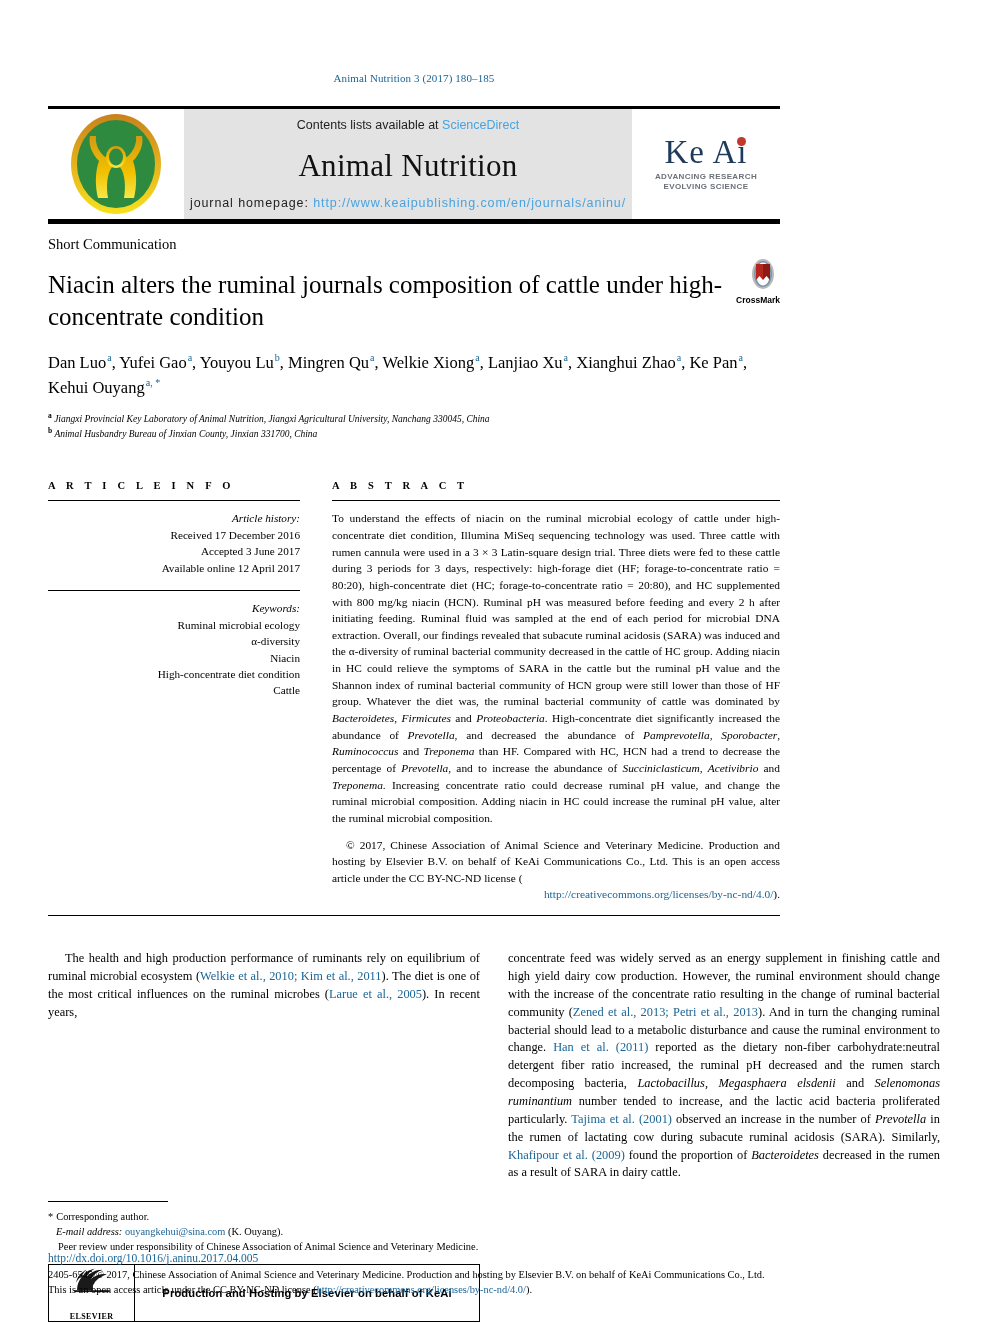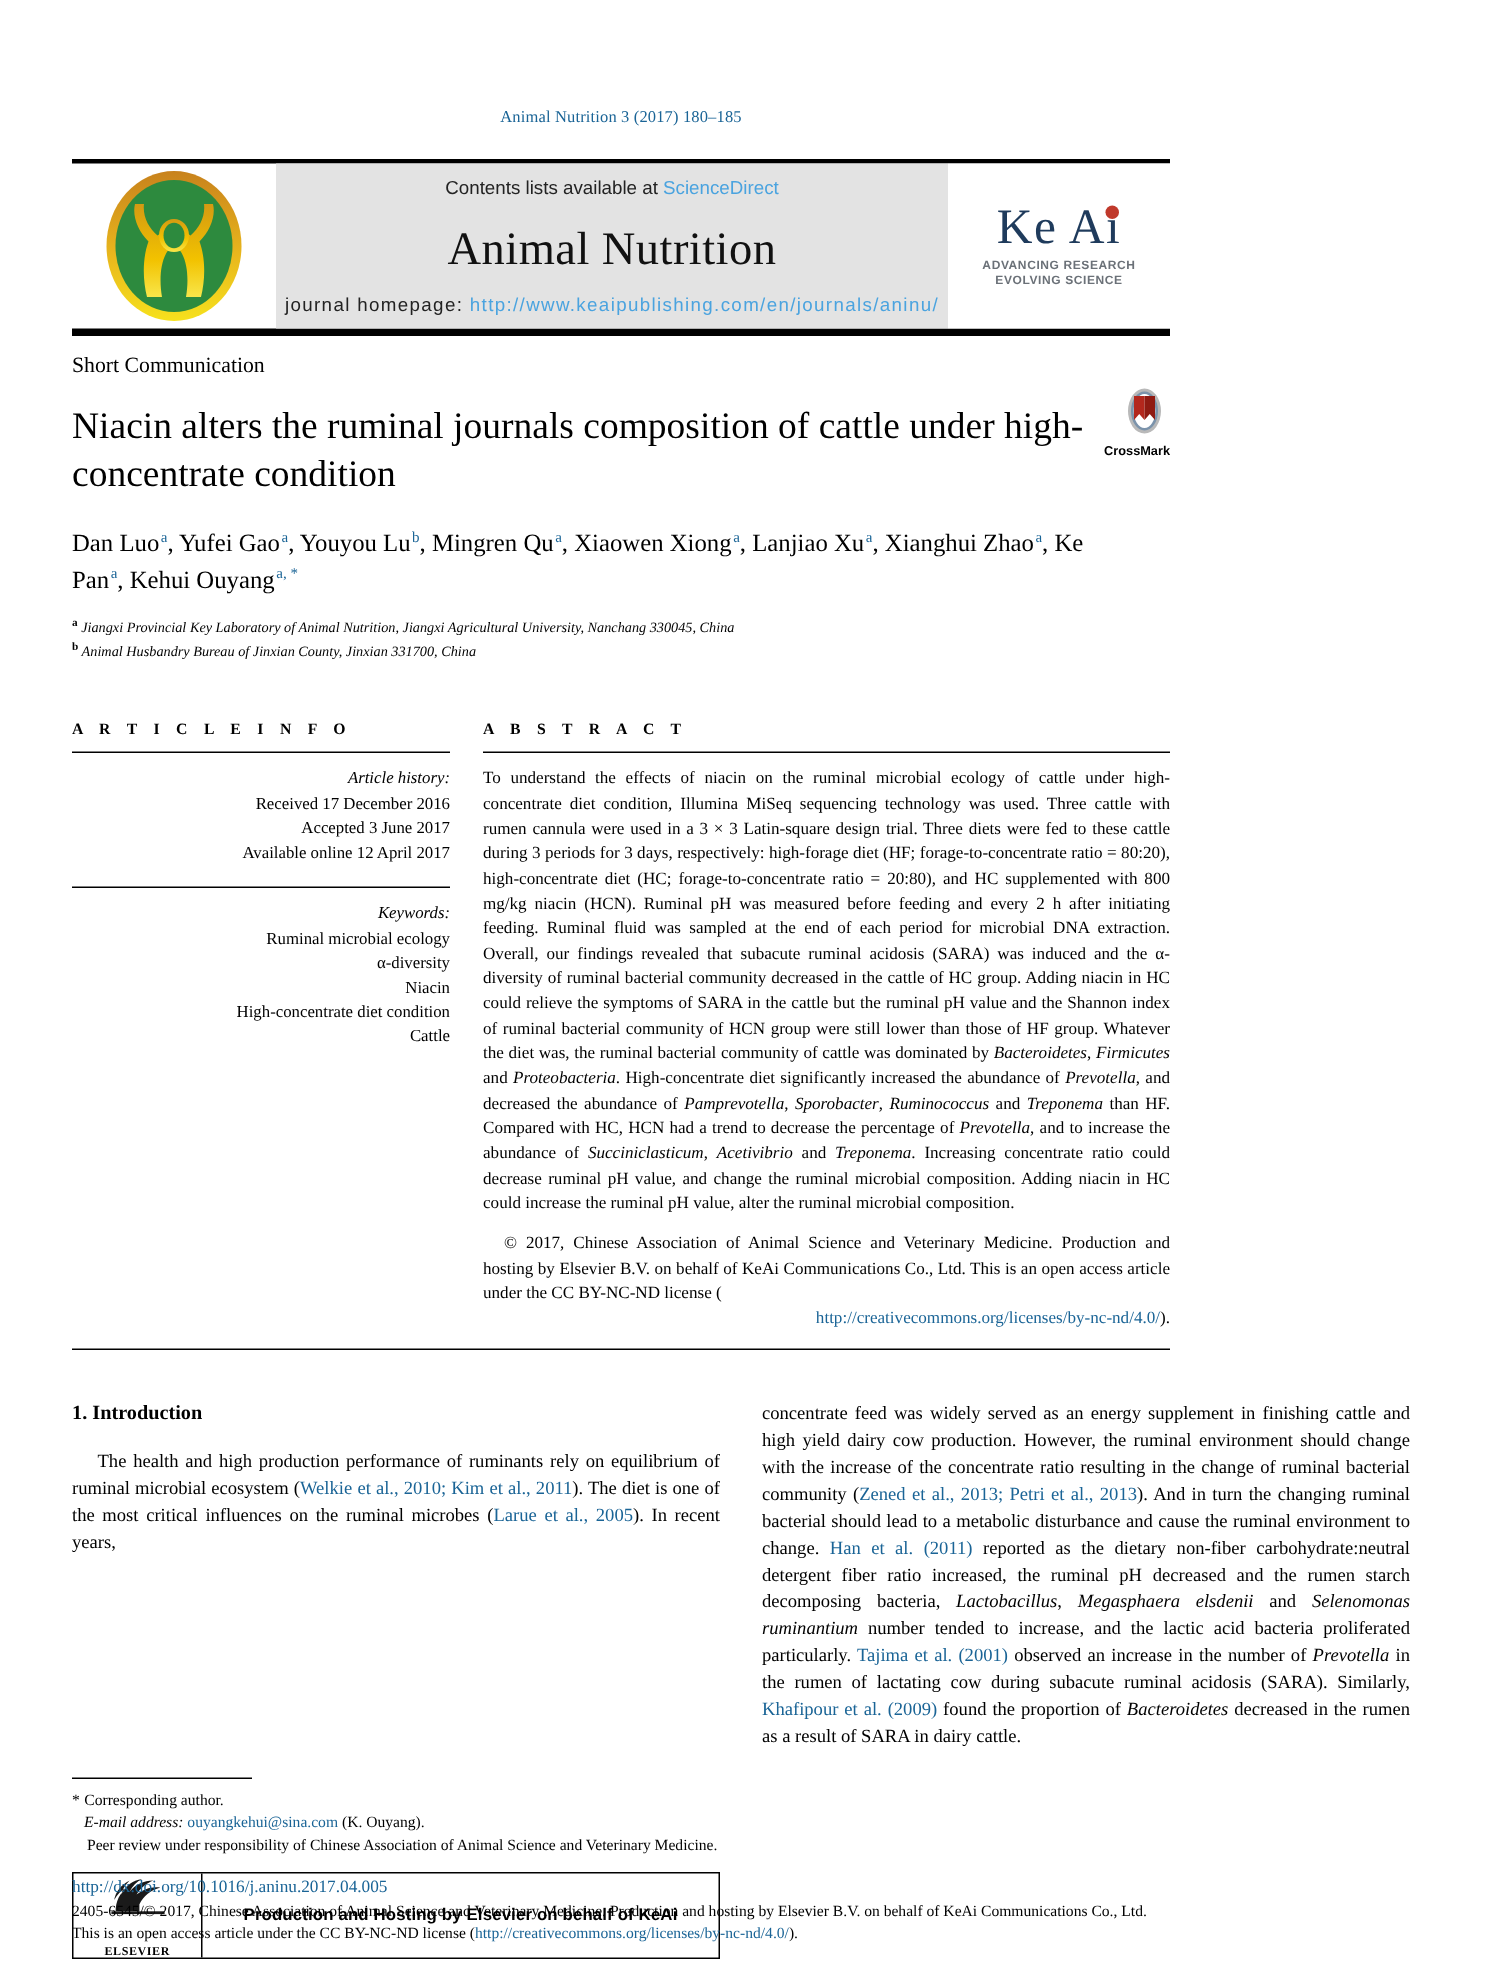--- a/index.html
+++ b/index.html
@@ -190,21 +190,21 @@
     font-style: normal;
     font-weight: bold;
     font-size: 7.5px;
     vertical-align: super;
   }
 
   
   .info-abstract {
     margin: 38px 48px 0 48px;
     display: flex;
-    gap: 22px;
+    gap: 32px;
   }
   .col-info {
     width: 252px;
     flex: none;
   }
   .col-abstract {
     flex: 1 1 auto;
   }
   .sec-head {
     font-family: "Liberation Serif", serif;
@@ -434,21 +434,21 @@
         <ellipse cx="17" cy="17" rx="7.2" ry="11.4" fill="#ffffff"></ellipse>
         <path d="M10 7 h7 v16 l-3.5 -4 l-3.5 4 Z" fill="#b3271d"></path>
         <path d="M17 7 h7 v16 l-3.5 -4 l-3.5 4 Z" fill="#8f1a12"></path>
       </svg>
       <span class="crossmark-label">CrossMark</span>
     </div>
 
     <div class="section-type">Short Communication</div>
     <h1 class="title">Niacin alters the ruminal journals composition of cattle under high-concentrate condition</h1>
 
-    <div class="authors"><span>Dan Luo</span><sup>a</sup>, <span>Yufei Gao</span><sup>a</sup>, <span>Youyou Lu</span><sup>b</sup>, <span>Mingren Qu</span><sup>a</sup>, <span>Xiaowen Xiong</span><sup>a</sup>, <span>Lanjiao Xu</span><sup>a</sup>, <span>Xianghui Zhao</span><sup>a</sup>, <span>Ke Pan</span><sup>a</sup>, <span>Kehui Ouyang</span><sup>a, *</sup></div>
+    <div class="authors"><span>Dan Luo</span><sup>a</sup>, <span>Yufei Gao</span><sup>a</sup>, <span>Youyou Lu</span><sup>b</sup>, <span>Mingren Qu</span><sup>a</sup>, <span>Welkie Xiong</span><sup>a</sup>, <span>Lanjiao Xu</span><sup>a</sup>, <span>Xianghui Zhao</span><sup>a</sup>, <span>Ke Pan</span><sup>a</sup>, <span>Kehui Ouyang</span><sup>a, *</sup></div>
 
     <div class="affiliations">
         <div><sup>a</sup> Jiangxi Provincial Key Laboratory of Animal Nutrition, Jiangxi Agricultural University, Nanchang 330045, China</div>
         <div><sup>b</sup> Animal Husbandry Bureau of Jinxian County, Jinxian 331700, China</div>
       </div>
   </div>
 
   <div class="info-abstract">
 
     <div class="col-info">
@@ -478,21 +478,20 @@
       <div class="abstract-body">To understand the effects of niacin on the ruminal microbial ecology of cattle under high-concentrate diet condition, Illumina MiSeq sequencing technology was used. Three cattle with rumen cannula were used in a 3 × 3 Latin-square design trial. Three diets were fed to these cattle during 3 periods for 3 days, respectively: high-forage diet (HF; forage-to-concentrate ratio = 80:20), high-concentrate diet (HC; forage-to-concentrate ratio = 20:80), and HC supplemented with 800 mg/kg niacin (HCN). Ruminal pH was measured before feeding and every 2 h after initiating feeding. Ruminal fluid was sampled at the end of each period for microbial DNA extraction. Overall, our findings revealed that subacute ruminal acidosis (SARA) was induced and the α-diversity of ruminal bacterial community decreased in the cattle of HC group. Adding niacin in HC could relieve the symptoms of SARA in the cattle but the ruminal pH value and the Shannon index of ruminal bacterial community of HCN group were still lower than those of HF group. Whatever the diet was, the ruminal bacterial community of cattle was dominated by <i>Bacteroidetes</i>, <i>Firmicutes</i> and <i>Proteobacteria</i>. High-concentrate diet significantly increased the abundance of <i>Prevotella</i>, and decreased the abundance of <i>Pamprevotella</i>, <i>Sporobacter</i>, <i>Ruminococcus</i> and <i>Treponema</i> than HF. Compared with HC, HCN had a trend to decrease the percentage of <i>Prevotella</i>, and to increase the abundance of <i>Succiniclasticum</i>, <i>Acetivibrio</i> and <i>Treponema</i>. Increasing concentrate ratio could decrease ruminal pH value, and change the ruminal microbial composition. Adding niacin in HC could increase the ruminal pH value, alter the ruminal microbial composition.</div>
       <div class="abstract-body copy-para"><span class="ind">© 2017, Chinese Association of Animal Science and Veterinary Medicine. Production and hosting by Elsevier B.V. on behalf of KeAi Communications Co., Ltd. This is an open access article under the CC BY-NC-ND license (</span><span class="link">http://creativecommons.org/licenses/by-nc-nd/4.0/</span>).</div>
     </div>
   </div>
 
   <div class="rule-after-abstract"></div>
 
   <div class="body-cols">
 
     <div class="bcol" style="min-height:372px;">
-      <div class="head2">1.  Introduction</div>
       <div class="bodytext">
           <span class="ind">The health and high production performance of ruminants rely on equilibrium of ruminal microbial ecosystem (<span class="link">Welkie et al., 2010;</span> <span class="link">Kim et al., 2011</span>). The diet is one of the most critical influences on the ruminal microbes (<span class="link">Larue et al., 2005</span>). In recent years,</span>
         </div>
 
       <div class="footnote-wrap">
         <div class="footnote-rule"></div>
         <div class="footnote">
           <div>
             <span class="star">*</span><span>Corresponding author.</span>
           </div>

